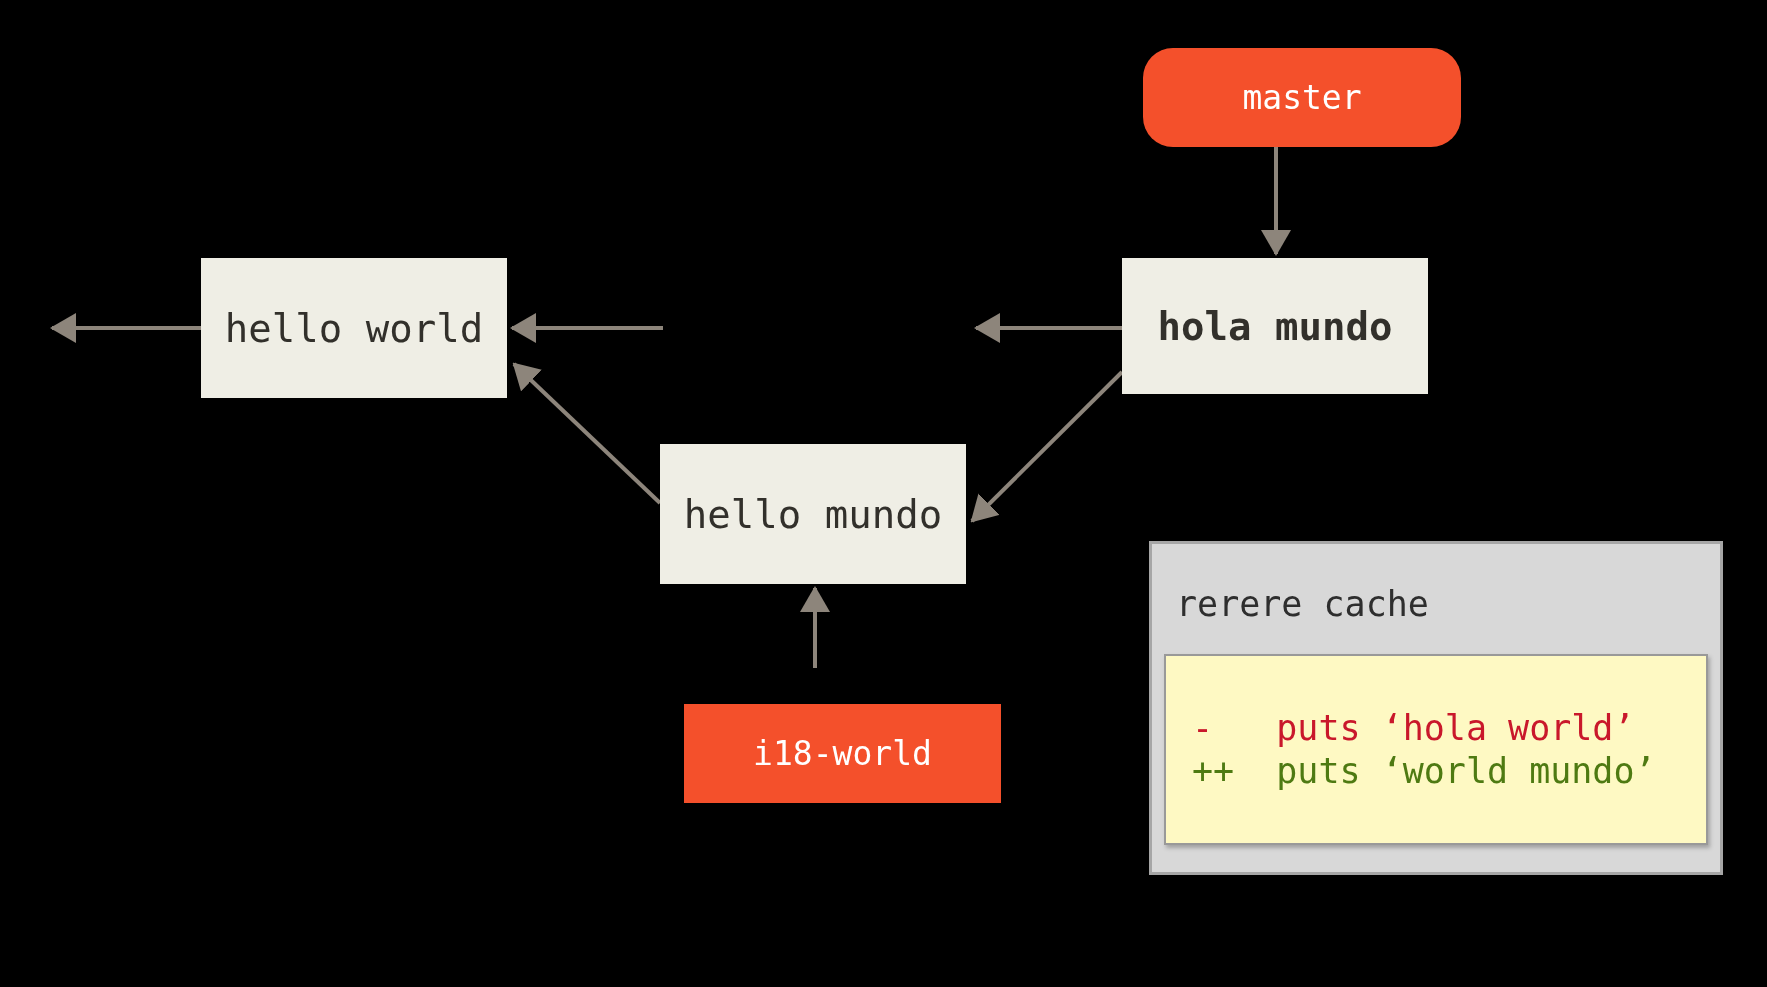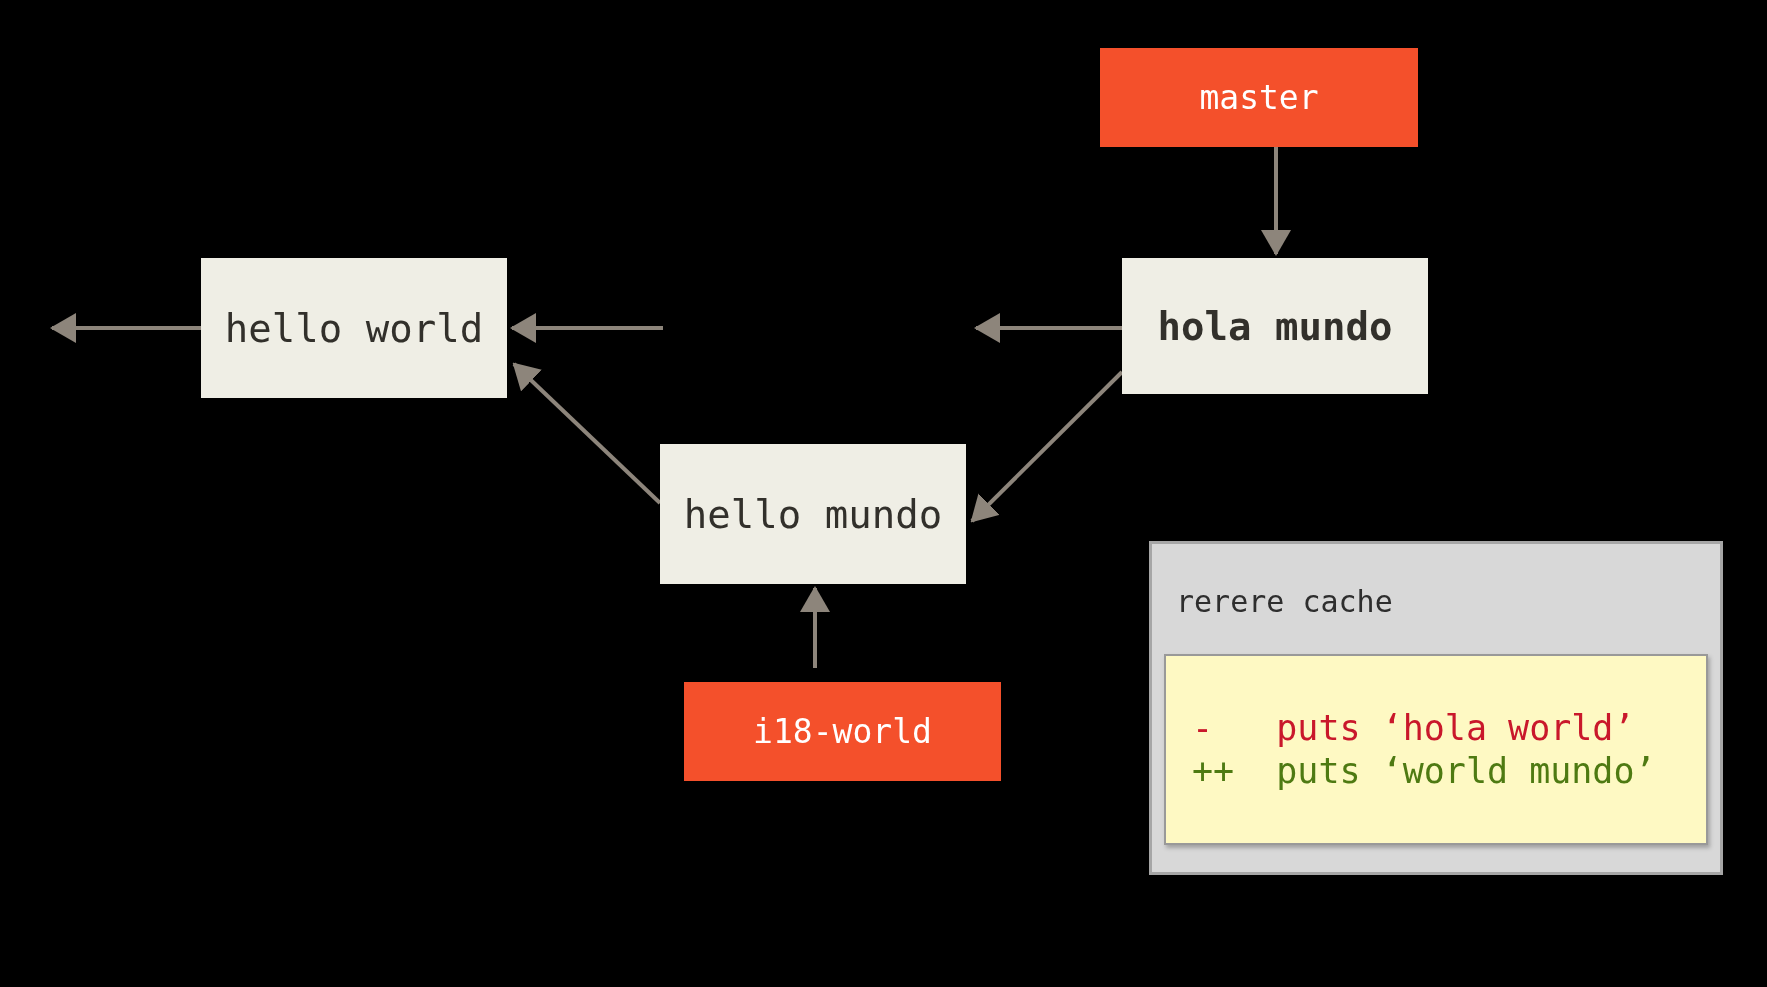--- a/index.html
+++ b/index.html
@@ -49,21 +49,21 @@
     width: 574px;
     height: 334px;
     background: #d8d8d8;
     border: 3px solid #a6a6a6;
     box-sizing: border-box;
   }
   .panel-title {
     position: absolute;
     left: 24px;
     top: 40px;
-    font-size: 30px;
+    font-size: 35px;
     color: #2e2e2e;
     white-space: pre;
   }
   .panel-inner {
     position: absolute;
     left: 12px;
     top: 110px;
     width: 544px;
     height: 191px;
     background: #fef9c3;
@@ -111,25 +111,25 @@
 
 
   <div class="box commit" style="left:1122px; top:258px; width:306px; height:136px;font-weight:bold;">
     <span>hola mundo</span>
   </div>
 
   <div class="box commit" style="left:660px; top:444px; width:306px; height:140px;">
     <span>hello mundo</span>
   </div>
 
-  <div class="box branch" style="left:1100px; top:48px; width:318px; height:99px;">
+  <div class="box branch" style="left:1143px; top:48px; width:318px; height:99px;border-radius:30px;">
     <span>master</span>
   </div>
 
-  <div class="box branch" style="left:684px; top:682px; width:317px; height:99px;">
+  <div class="box branch" style="left:684px; top:704px; width:317px; height:99px;">
     <span>i18-world</span>
   </div>
 
   <div class="panel">
     <div class="panel-title">rerere cache</div>
     <div class="panel-inner">
       <pre class="diff-line" style="color: rgb(201, 24, 43);">-   puts ‘hola world’</pre>
       <pre class="diff-line" style="color: rgb(78, 122, 18);">++  puts ‘world mundo’</pre>
     </div>
   </div>

